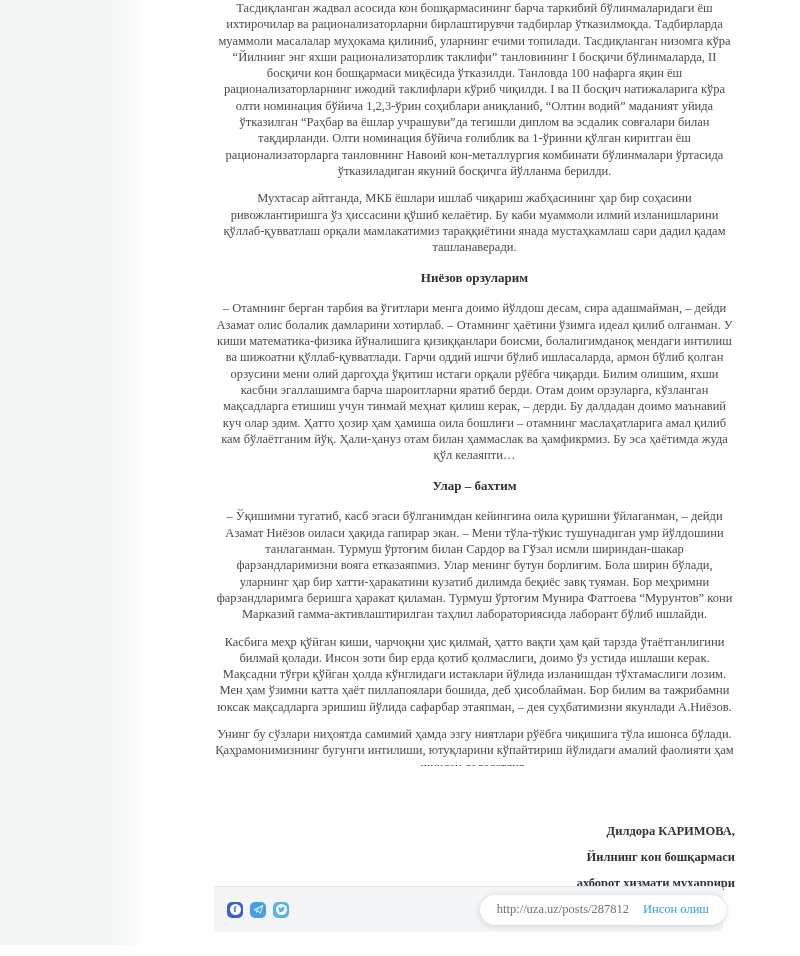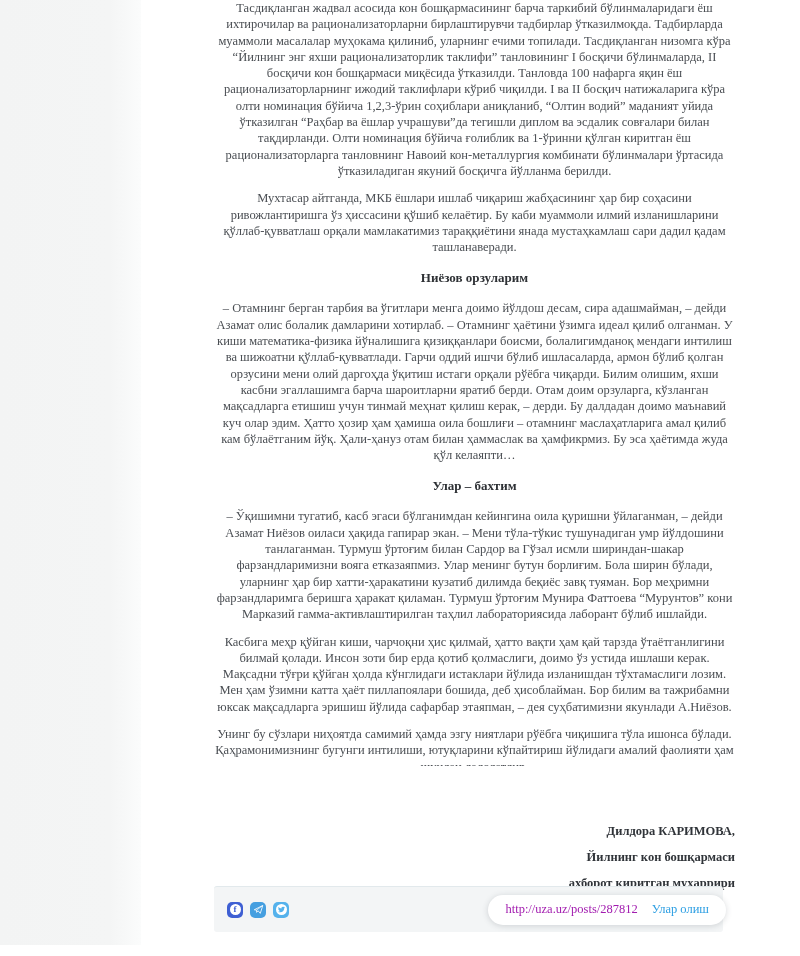--- a/index.html
+++ b/index.html
@@ -47,21 +47,21 @@
   .fb-f{
     color:#3e5fd3;font-size:9px;line-height:9px;font-weight:bold;
     font-family:"Liberation Serif",serif;transform:translateY(-0.5px);
   }
   .url-pill{
     position:absolute;right:-3px;top:50%;transform:translateY(-50%);
     background:#ffffff;height:30px;border-radius:15px;padding:0 17px;
     box-shadow:0 1px 6px rgba(60,70,80,0.20);
     display:flex;align-items:center;gap:14px;white-space:nowrap;
   }
-  .url-text{color:#a21caf;font-size:12.5px;}
+  .url-text{color:#737373;font-size:12.5px;}
   .copy-link{color:#2d9fe3;font-size:12.5px;text-decoration:none;cursor:pointer;}
 </style>
 </head>
 <body>
 
 <div class="left-strip"></div>
 
 <div class="content">
 
   <div class="article">
@@ -71,21 +71,21 @@
     <p>– Отамнинг берган тарбия ва ўгитлари менга доимо йўлдош десам, сира адашмайман, – дейди Азамат олис болалик дамларини хотирлаб. – Отамнинг ҳаётини ўзимга идеал қилиб олганман. У киши математика-физика йўналишига қизиққанлари боисми, болалигимданоқ мендаги интилиш ва шижоатни қўллаб-қувватлади. Гарчи оддий ишчи бўлиб ишласаларда, армон бўлиб қолган орзусини мени олий даргоҳда ўқитиш истаги орқали рўёбга чиқарди. Билим олишим, яхши касбни эгаллашимга барча шароитларни яратиб берди. Отам доим орзуларга, кўзланган мақсадларга етишиш учун тинмай меҳнат қилиш керак, – дерди. Бу далдадан доимо маънавий куч олар эдим. Ҳатто ҳозир ҳам ҳамиша оила бошлиғи – отамнинг маслаҳатларига амал қилиб кам бўлаётганим йўқ. Ҳали-ҳануз отам билан ҳаммаслак ва ҳамфикрмиз. Бу эса ҳаётимда жуда қўл келаяпти…</p>
     <h3>Улар – бахтим</h3>
     <p>– Ўқишимни тугатиб, касб эгаси бўлганимдан кейингина оила қуришни ўйлаганман, – дейди Азамат Ниёзов оиласи ҳақида гапирар экан. – Мени тўла-тўкис тушунадиган умр йўлдошини танлаганман. Турмуш ўртоғим билан Сардор ва  Гўзал исмли шириндан-шакар фарзандларимизни вояга етказаяпмиз. Улар менинг бутун борлиғим. Бола ширин бўлади, уларнинг ҳар бир хатти-ҳаракатини кузатиб дилимда беқиёс завқ туяман. Бор меҳримни фарзандларимга беришга ҳаракат қиламан. Турмуш ўртоғим Мунира Фаттоева “Мурунтов” кони Марказий гамма-активлаштирилган таҳлил лабораториясида лаборант бўлиб ишлайди.</p>
     <p>Касбига меҳр қўйган киши, чарчоқни ҳис қилмай, ҳатто вақти ҳам қай тарзда ўтаётганлигини билмай қолади. Инсон зоти бир ерда қотиб қолмаслиги, доимо ўз устида ишлаши керак. Мақсадни тўғри қўйган ҳолда кўнглидаги истаклари йўлида изланишдан тўхтамаслиги лозим. Мен ҳам ўзимни катта ҳаёт пиллапоялари бошида, деб ҳисоблайман. Бор билим ва тажрибамни юксак мақсадларга эришиш йўлида сафарбар этаяпман, – дея суҳбатимизни якунлади А.Ниёзов.</p>
     <p>Унинг бу сўзлари ниҳоятда самимий ҳамда эзгу ниятлари рўёбга чиқишига тўла ишонса бўлади. Қаҳрамонимизнинг бугунги интилиши, ютуқларини кўпайтириш йўлидаги амалий фаолияти ҳам шундан далолатдир.</p>
   </div>
 
   <div class="author">
     <p>Дилдора КАРИМОВА,</p>
     <p>Йилнинг кон бошқармаси</p>
-    <p>ахборот киритган муҳаррири</p>
+    <p>ахборот хизмати муҳаррири</p>
   </div>
 
   <div class="share-bar">
     <div class="icons">
 
       <a class="icon fb">
         <span class="glyph-circle">
             <span class="fb-f">f</span>
           </span>
       </a>
@@ -102,17 +102,17 @@
           <svg width="7" height="7" viewBox="0 0 24 24">
             <path fill="#55b2ec" d="M24 4.557c-.883.392-1.832.656-2.828.775 1.017-.609 1.798-1.574 2.165-2.724-.951.564-2.005.974-3.127 1.195-.897-.957-2.178-1.555-3.594-1.555-3.179 0-5.515 2.966-4.797 6.045-4.091-.205-7.719-2.165-10.148-5.144-1.29 2.213-.669 5.108 1.523 6.574-.806-.026-1.566-.247-2.229-.616-.054 2.281 1.581 4.415 3.949 4.89-.693.188-1.452.232-2.224.084.626 1.956 2.444 3.379 4.6 3.419-2.07 1.623-4.678 2.348-7.29 2.04 2.179 1.397 4.768 2.212 7.548 2.212 9.142 0 14.307-7.721 13.995-14.646.962-.695 1.797-1.562 2.457-2.549z"></path>
           </svg>
         </span>
       </a>
 
     </div>
 
     <div class="url-pill">
       <span class="url-text">http://uza.uz/posts/287812</span>
-      <a class="copy-link">Улар олиш</a>
+      <a class="copy-link">Инсон олиш</a>
     </div>
   </div>
 
 </div>
 
 </body></html>

